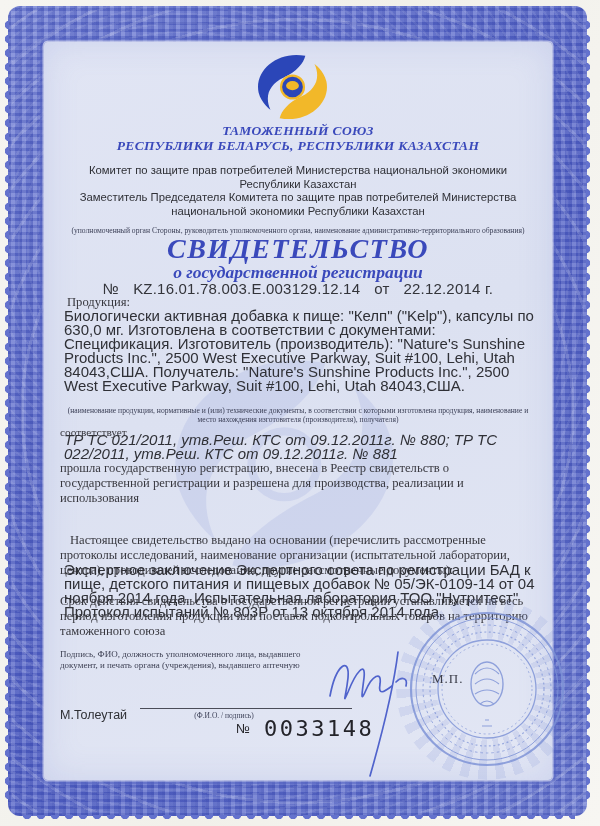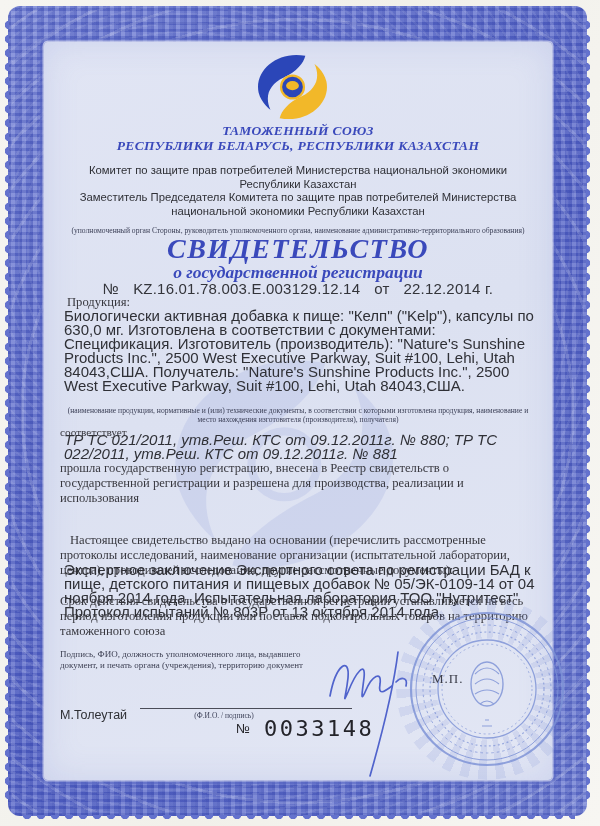--- a/index.html
+++ b/index.html
@@ -116,21 +116,21 @@
   <div class="abs center tiny-cap" style="top:364px;">(наименование продукции, нормативные и (или) технические документы, в соответствии с которыми изготовлена продукция, наименование и место нахождения изготовителя (производителя), получателя)</div>
 
   <div class="abs serif-p" style="top:383px;font-size:11.3px;">соответствует</div>
   <div class="abs sans-p" style="top:391px;left:20px;font-style:italic;">ТР ТС 021/2011, утв.Реш. КТС от 09.12.2011г. № 880; ТР ТС 022/2011, утв.Реш. КТС от 09.12.2011г. № 881</div>
 
   <div class="abs serif-p" style="top:419px;">прошла государственную регистрацию, внесена в Реестр свидетельств о государственной регистрации и разрешена для производства, реализации и использования</div>
   <div class="abs serif-p indent" style="top:491px;">Настоящее свидетельство выдано на основании (перечислить рассмотренные протоколы исследований, наименование организации  (испытательной лаборатории, центра), проводившей исследования, другие рассмотренные документы):</div>
   <div class="abs sans-p" style="top:521px;left:20px;">Экспертное заключение Экспертного совета по регистрации БАД к пище, детского питания и пищевых добавок № 05/ЭК-0109-14 от 04 ноября 2014 года. Испытательная лаборатория ТОО "Нутритест" Протокол испытаний № 803Р от 13 октября 2014 года.</div>
   <div class="abs serif-p" style="top:552px;">Срок действия свидетельства о государственной регистрации устанавливается на весь период изготовления продукции или поставок подконтрольных товаров на территорию таможенного союза</div>
 
-  <div class="abs sig-cap" style="top:607px;">Подпись, ФИО,  должность уполномоченного лица, выдавшего документ, и печать органа (учреждения), территорию документ</div>
+  <div class="abs sig-cap" style="top:607px;">Подпись, ФИО,  должность уполномоченного лица, выдавшего документ, и печать органа (учреждения), выдавшего аптечную</div>
 
   <div class="abs signer" style="top:666px;">М.Толеутай</div>
   <div class="sig-line" style="left:96px;top:666px;width:212px;"></div>
   <div class="sig-line-cap" style="position:absolute;left:120px;top:669px;width:120px;">(Ф.И.О. / подпись)</div>
 
   <svg width="130" height="150" viewBox="0 0 130 150" style="position:absolute;left:268px;top:592px;opacity:.9;">
     <g fill="none" stroke="#4156c8" stroke-width="1.7" stroke-linecap="round">
       <path d="M18,62 C24,30 38,22 36,44 C34,62 30,72 36,58 C44,38 54,26 52,44 C50,60 48,70 54,56 C60,42 70,36 68,50 C66,62 72,58 80,52"></path>
       <path d="M86,18 C82,50 70,100 58,142"></path>
       <path d="M84,48 C90,42 96,44 94,52"></path>

